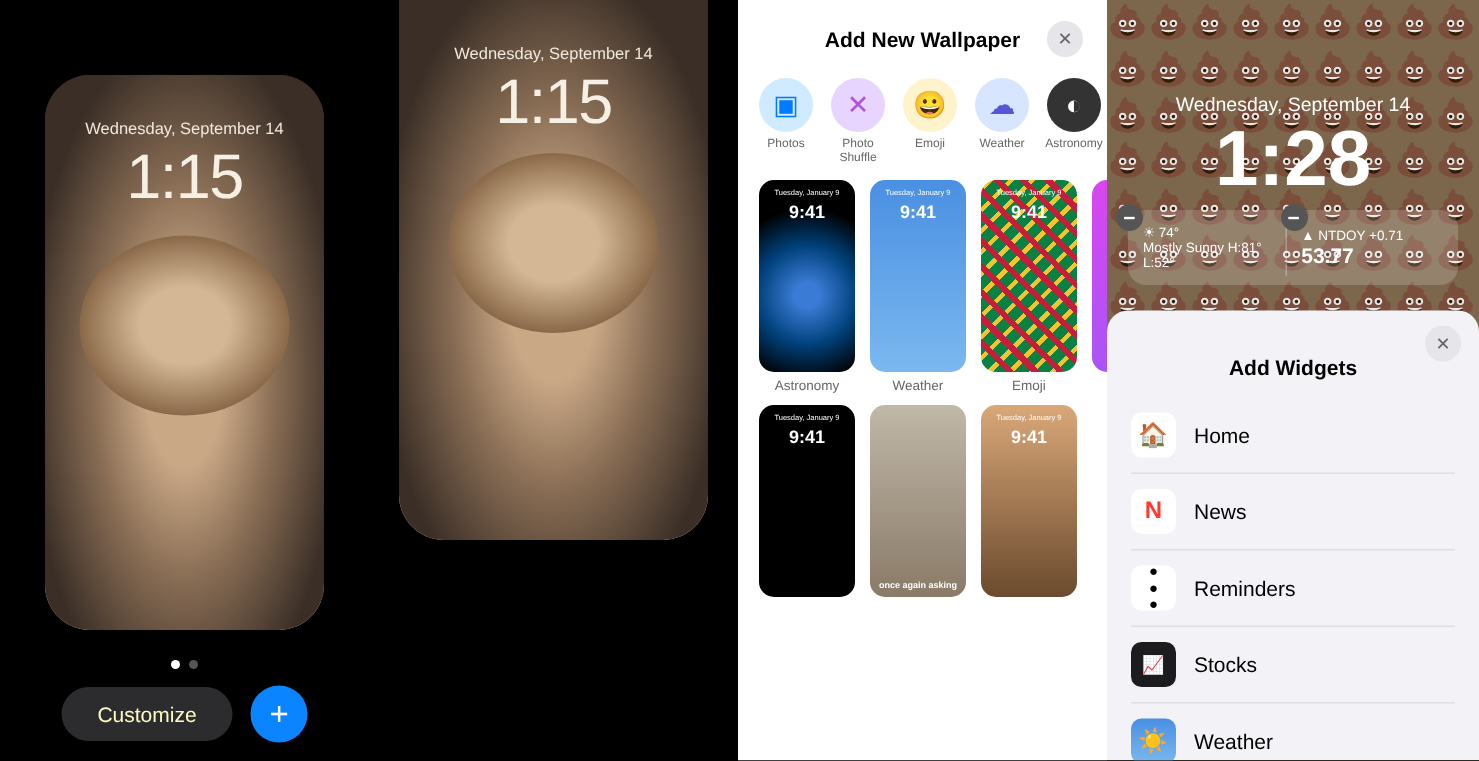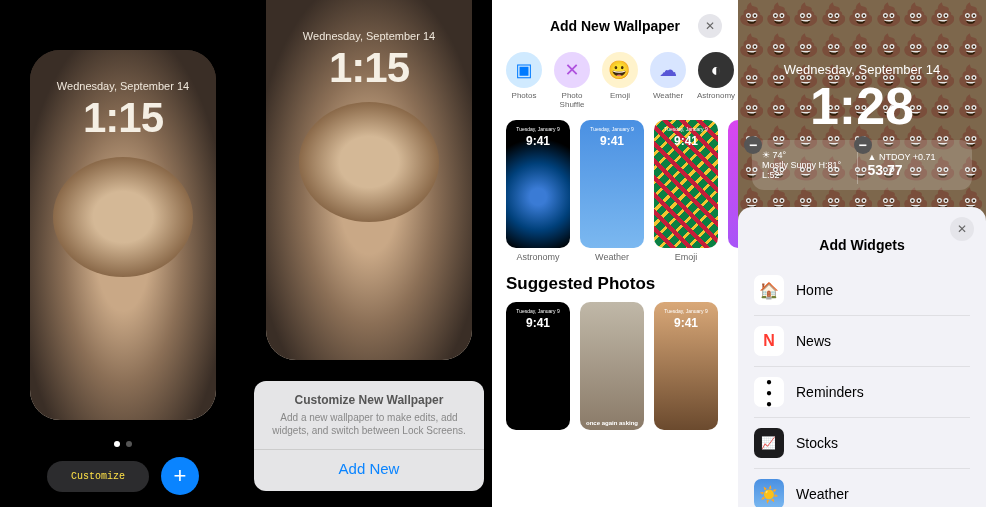--- a/index.html
+++ b/index.html
@@ -8,26 +8,26 @@
 .p1 { width: 246px; }
 .p2 { width: 246px; }
 .p3 { width: 246px; background: #fff; display: flex; flex-direction: column; }
 .p4 { width: 248px; position: relative; }
 
 
 .phone-preview { position: absolute; top: 50px; left: 30px; width: 186px; height: 370px; border-radius: 30px; overflow: hidden; background: linear-gradient(180deg, #3a2e26 0%, #8b6f56 40%, #c9a886 60%, #e8dccb 100%); }
 .dog-bg { position: absolute; inset: 0; background: radial-gradient(ellipse at 50% 55%, #c9a886 20%, #8b6f56 45%, #3a2e26 80%); }
 .dog-face { position: absolute; top: 45%; left: 50%; transform: translate(-50%,-50%); width: 140px; height: 120px; background: radial-gradient(ellipse, #d4b896 30%, #8b6a4a 70%); border-radius: 50%; }
 .lockscreen-date { position: absolute; top: 30px; width: 100%; text-align: center; color: #f0e8dc; font-size: 11px; font-weight: 500; }
-.lockscreen-time { position: absolute; top: 44px; width: 100%; text-align: center; color: #f5efe4; font-size: 42px; font-weight: 700; letter-spacing: -1px; }
+.lockscreen-time { position: absolute; top: 44px; width: 100%; text-align: center; color: #f5efe4; font-size: 42px; font-weight: 400; letter-spacing: -1px; }
 .dots { position: absolute; bottom: 56px; left: 0; width: 100%; text-align: center; }
 .dot { display: inline-block; width: 6px; height: 6px; border-radius: 50%; background: #555; margin: 0 3px; }
 .dot.active { background: #fff; }
 .bottom-bar { position: absolute; bottom: 12px; left: 0; width: 100%; display: flex; justify-content: center; align-items: center; gap: 12px; }
-.customize-btn { background: #2c2c2e; color: #fde047; padding: 10px 24px; border-radius: 20px; font-size: 10px; font-weight: 500; border: none; font-family: Liberation Mono, monospace; }
+.customize-btn { background: #2c2c2e; color: #fef9c3; padding: 10px 24px; border-radius: 20px; font-size: 14px; font-weight: 500; border: none; }
 .plus-btn { width: 38px; height: 38px; border-radius: 50%; background: #0a84ff; display: flex; align-items: center; justify-content: center; border: none; color: #fff; font-size: 22px; font-weight: 400; }
 
 
 .p2 .phone-preview { top: 0; left: 20px; width: 206px; height: 360px; border-radius: 0 0 30px 30px; }
 .action-sheet { position: absolute; bottom: 8px; left: 8px; right: 8px; }
 .sheet-card { background: #e5e5e7; border-radius: 12px; padding: 12px 10px; margin-bottom: 8px; }
 .sheet-title { text-align: center; font-size: 12px; font-weight: 600; color: #555; margin-bottom: 4px; }
 .sheet-desc { text-align: center; font-size: 10px; color: #888; line-height: 1.3; margin-bottom: 12px; }
 .sheet-divider { height: 1px; background: #ccc; margin: 0 -10px; }
 .sheet-action { text-align: center; color: #0a84ff; font-size: 15px; font-weight: 500; padding: 10px 0 2px; }
@@ -103,26 +103,20 @@
 
 <div class="panel p2">
   <div class="phone-preview">
     <div class="dog-bg">
         <div class="dog-face"></div>
       </div>
     <div class="lockscreen-date">Wednesday, September 14</div>
     <div class="lockscreen-time">1:15</div>
   </div>
   <div class="action-sheet">
-    <div class="sheet-card">
-      <div class="sheet-title">Customize New Wallpaper</div>
-      <div class="sheet-desc">Add a new wallpaper to make edits, add widgets, and switch between Lock Screens.</div>
-      <div class="sheet-divider"></div>
-      <div class="sheet-action">Add New</div>
-    </div>
   </div>
 </div>
 
 <div class="panel p3">
   <div class="sheet-header">
     <div class="close-spacer"></div>
     <div class="sheet-header-title">Add New Wallpaper</div>
     <button class="close-btn">✕</button>
   </div>
   <div class="cat-row">
@@ -166,21 +160,20 @@
       <div class="thumb thumb-emoji">
         <div class="thumb-date">Tuesday, January 9</div>
         <div class="thumb-time">9:41</div>
       </div>
       <div class="thumb-label">Emoji</div>
     </div>
     <div class="thumb-wrap">
       <div class="thumb thumb-color"></div>
     </div>
   </div>
-  <div class="section-title">Suggested Photos</div>
   <div class="thumb-row">
     <div class="thumb" style="background:#000">
       <div class="thumb-date">Tuesday, January 9</div>
       <div class="thumb-time">9:41</div>
     </div>
     <div class="thumb" style="background:linear-gradient(#c0b8a8,#8a7a68)">
       <div style="position:absolute;bottom:4px;width:100%;text-align:center;color:#fff;font-size:6px;font-weight:700">once again asking</div>
     </div>
     <div class="thumb" style="background:linear-gradient(#d9a878,#6b4a2e)">
       <div class="thumb-date">Tuesday, January 9</div>

